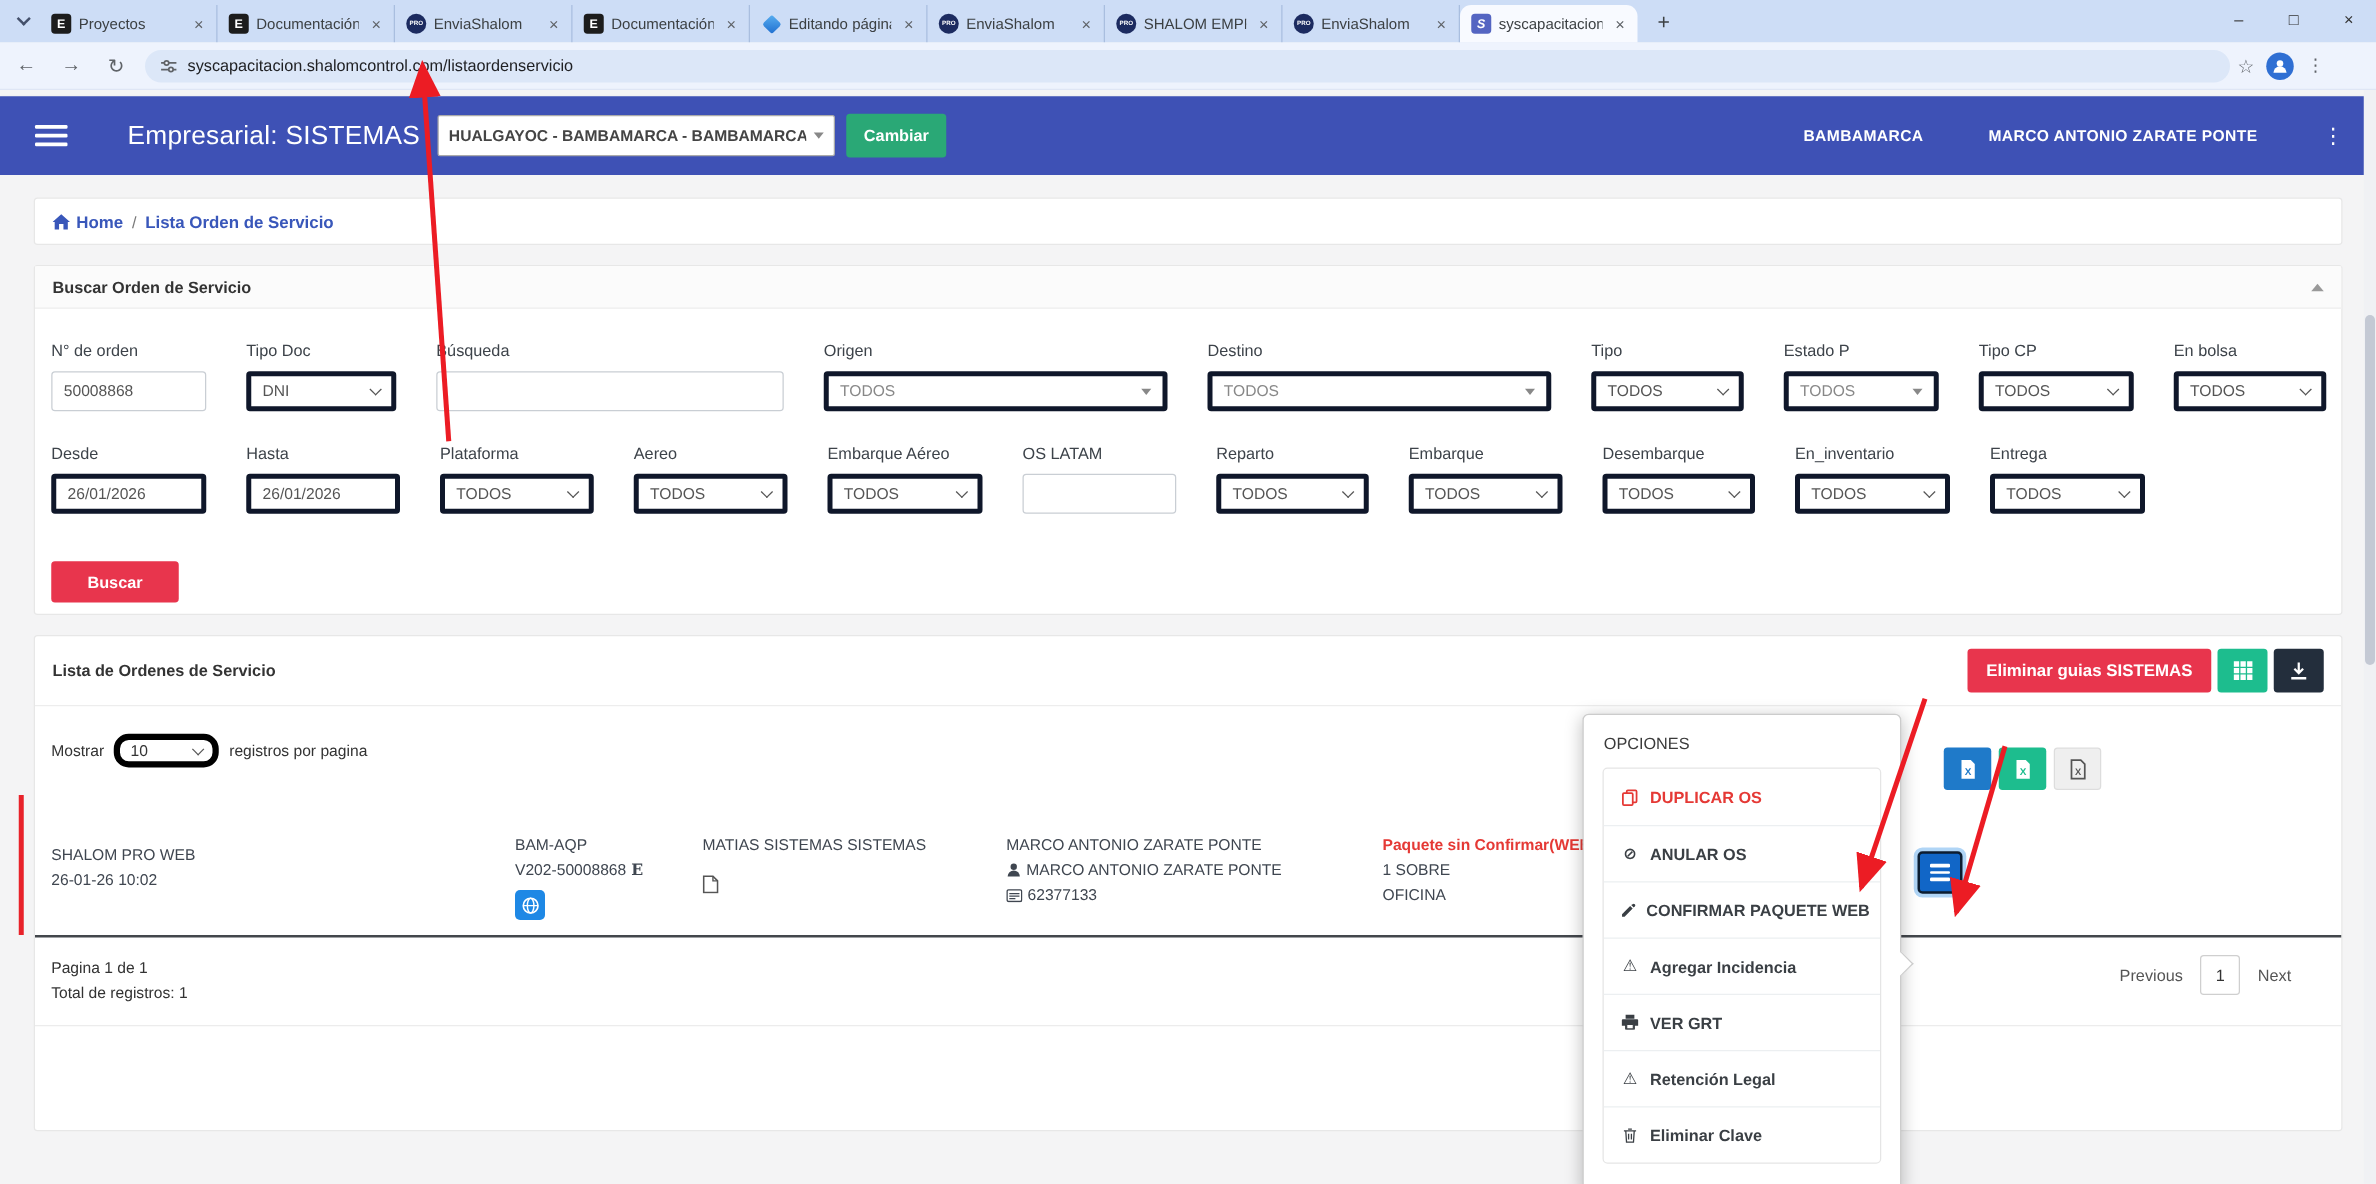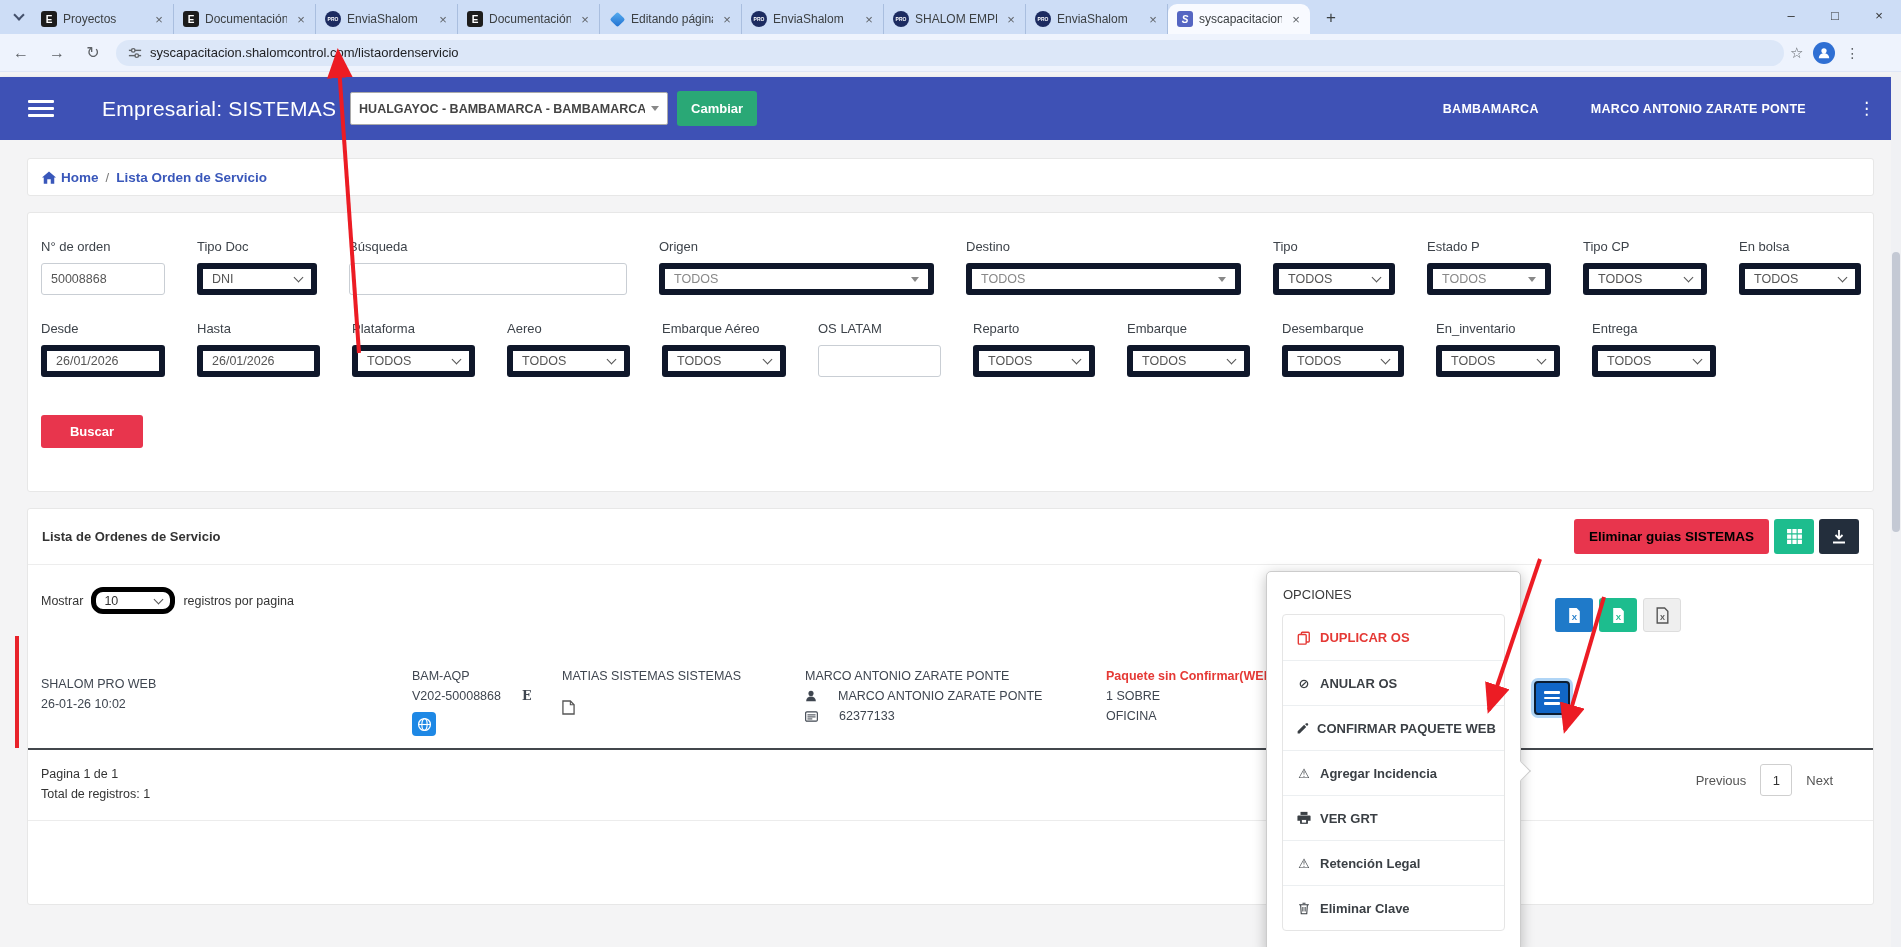--- a/index.html
+++ b/index.html
@@ -65,52 +65,52 @@
   .crumb-sep { color:#777; font-size:13px; }
 
   
   .search-card { top:72px; height:280px; }
   .collapse-caret { margin-left:auto; width:0; height:0; border-left:5px solid transparent; border-right:5px solid transparent; border-bottom:6px solid #999; cursor:pointer;}
   .form { padding:26px 11px 0 13px; }
   .frow { display:flex; gap:32px; margin-bottom:26px; }
   .field label { display:block; font-size:13px; color:#3d434a; margin-bottom:9px; white-space:nowrap;}
   .inp { width:100%; height:32px; border:1px solid #c9ced4; border-radius:3px; font-size:12.5px; color:#555;
     padding:0 9px; background:#fff; outline:none; font-family:inherit;}
-  .selbox { width:100%; height:32px; border:6px solid #0f172a; border-radius:3px; background:#fff;
+  .selbox { width:100%; height:32px; border:4px solid #0f172a; border-radius:3px; background:#fff;
     display:flex; align-items:center; padding:0 9px; cursor:pointer;gap:38px; }
   .selbox .txt { flex:1; font-size:12.5px; color:#555; }
   .chev { width:7px; height:7px; border-right:1.6px solid #555; border-bottom:1.6px solid #555; transform:rotate(45deg); margin-top:-3px;}
   .datebox { justify-content:space-between; }
   .btn-buscar { margin:12px 0 0 13px; width:102px; height:33px; background:#e8354d; border:none; border-radius:3px;
     color:#fff; font-size:13px; font-weight:bold; cursor:pointer; }
 
   
   .list-card { top:368px; height:397px; }
   .list-head { height:56px; border-bottom:1px solid #ededed; display:flex; align-items:center; padding:0 14px;
     font-size:13px; font-weight:bold; color:#333;gap:36px; }
   .head-actions { margin-left:auto; display:flex; gap:5px; align-items:center; }
-  .btn-del { height:35px; padding:0 15px; background:#e8354d; color:#000000; border:none; border-radius:3px;
+  .btn-del { height:35px; padding:0 15px; background:#e8354d; color:#ffffff; border:none; border-radius:3px;
     font-size:13.5px; font-weight:bold; cursor:pointer; }
   .btn-sq { width:40px; height:35px; border:none; border-radius:3px; display:flex; align-items:center; justify-content:center; cursor:pointer;}
   .btn-grid { background:#1dbd8e; color:#fff; }
   .btn-dl { background:#232e3c; color:#fff; }
 
   .showrow { display:flex; align-items:center; gap:8px; padding:22px 0 0 13px; font-size:12.5px; color:#333; }
   .show-sel { width:84px; height:27px; border:5px solid #000000; border-radius:12px; display:flex; align-items:center; padding:0 8px; }
   .show-sel .txt { flex:1; font-size:12.5px; color:#333; }
 
   .tbl { margin-top:22px; position:relative; }
   .thead { display:flex; border-top:1px solid #e3e3e3; border-bottom:1px solid #e3e3e3; height:42px; align-items:center;
     padding-left:13px; font-size:13px; font-weight:bold; color:#23282d; }
   .trow { display:flex; min-height:114px; position:relative; padding-left:13px; font-size:12.5px; color:#3f4650;
     border-bottom:2px solid #43474c; }
   .row-accent { position:absolute; left:-13px; top:0; width:4px; height:100%; background:#e8222a; }
   .c1{width:175px;} .c2{width:196px;} .c3{width:150px;} .c4{width:243px;} .c5{width:301px;} .c6{width:380px;}
   .cell { padding-top:30px; line-height:20px; }
-  .cell .l { display:flex; align-items:center; gap:21px; }
+  .cell .l { display:flex; align-items:center; gap:4px; }
   .red-strong { color:#e53935; font-weight:bold; }
   .globe-badge { margin-top:6px; width:24px; height:24px; background:#1e88e5; border-radius:4px;
     display:flex; align-items:center; justify-content:center; cursor:pointer; }
   .tag-e { font-family:"DejaVu Serif","Liberation Serif",serif; font-weight:bold; }
   .doc-ic { margin-top:14px; color:#555; }
 
   .row-actions { position:absolute; right:192px; top:-38px; display:flex; gap:6px; }
   .xls { width:38px; height:34px; border:none; border-radius:3px; display:flex; align-items:center; justify-content:center; cursor:pointer;}
   .xls-blue { background:#1f7ac9; } .xls-green { background:#1dbd8e; } .xls-light { background:#efefef; border:1px solid #ddd;}
   .btn-rowmenu { position:absolute; right:303px; top:45px; width:36px; height:34px; background:#1166c7; border:2px solid #0c1d31;
@@ -265,20 +265,24 @@
       <svg width="14" height="13" viewBox="0 0 16 14">
           <path d="M8 0L0 7h2v7h4V9h4v5h4V7h2z" fill="#3957ba"></path>
         </svg>
       <span>Home</span>
     </span>
     <span class="crumb-sep">/</span>
     <span class="crumb-link">Lista Orden de Servicio</span>
   </div>
 
   <div class="card search-card">
+    <div class="card-head">
+      <span>Buscar Orden de Servicio</span>
+      <span class="collapse-caret"></span>
+    </div>
     <div class="form">
       <div class="frow">
         <div class="field" style="width:124px">
           <label>N° de orden</label>
           <input class="inp" value="50008868" style="">
         </div>
         <div class="field" style="width:120px">
           <label>Tipo Doc</label>
           <div class="selbox">
               <span class="txt">DNI</span>

